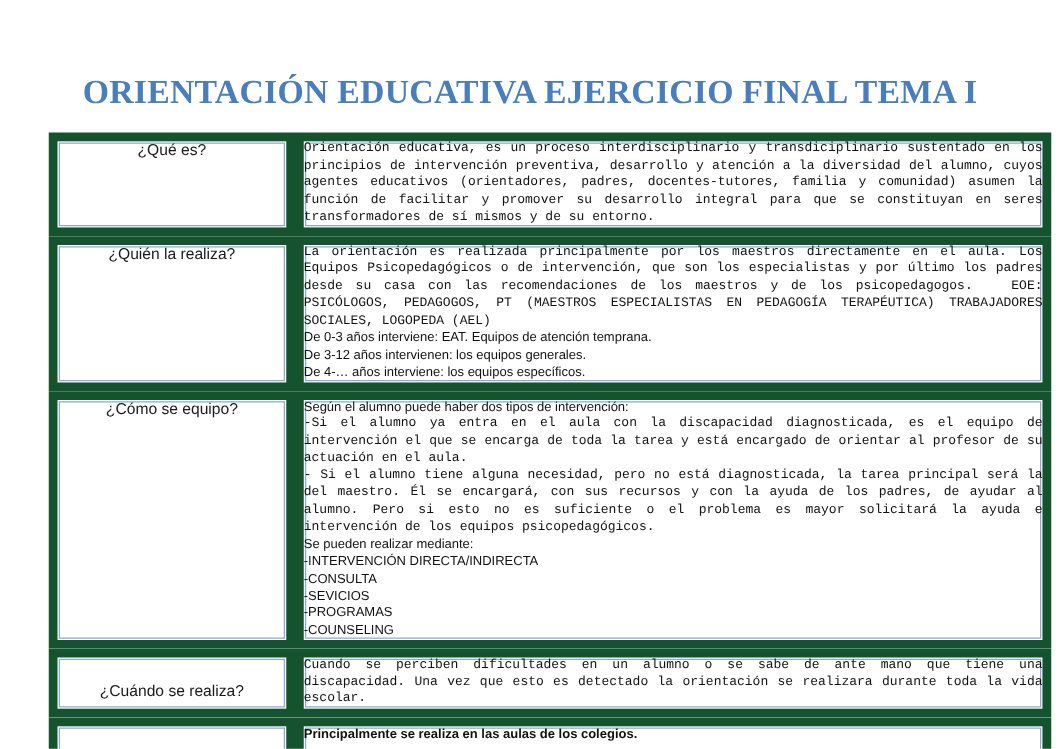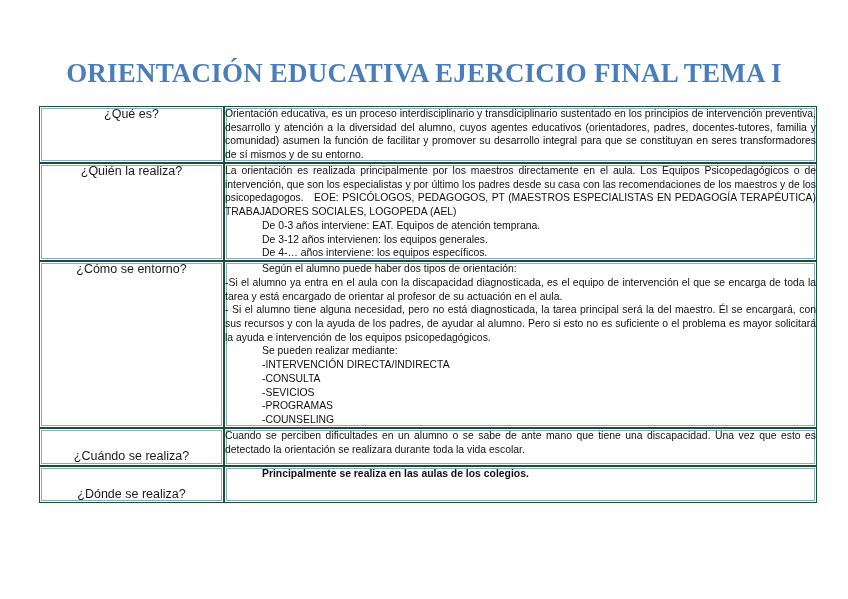--- a/index.html
+++ b/index.html
@@ -44,21 +44,21 @@
 
   table.main-table {
     border-collapse: separate;
     border-spacing: 0;
     width: 776px;
     table-layout: fixed;
     border: 1px solid #ffffff;
   }
 
   table.main-table td {
-    border: 1px solid #14532d;
+    border: 7px solid #14532d;
     box-shadow: inset 0 0 0 1px #ffffff, inset 0 0 0 2px #8fa9cc;
     vertical-align: top;
     padding: 0;
     background: #ffffff;
   }
 
   td.label-cell {
     width: 183px;
     text-align: center;
     font-size: 12.5px;
@@ -78,25 +78,25 @@
   }
 
   .cell-text {
     display: block;
     white-space: pre-wrap;
   }
 
   .just-block {
     text-align: justify;
     text-align-last: left;
+    font-family: Liberation Mono, monospace;
   }
 
   .plain-block {
     text-align: left;
-    padding-left: 37px;
   }
 
   .small-body {
     font-size: 9.4px;
     line-height: 1.35;
   }
 
   .pad-top-lg {
     padding-top: 26px;
   }
@@ -133,23 +133,23 @@
           <td class="label-cell">¿Quién la realiza?</td>
           <td class="body-cell">
             <span class="cell-text just-block">La orientación es realizada principalmente por los maestros directamente en el aula. Los Equipos Psicopedagógicos o de intervención, que son los especialistas y por último los padres desde su casa con las recomendaciones de los maestros y de los psicopedagogos.   EOE: PSICÓLOGOS, PEDAGOGOS, PT (MAESTROS ESPECIALISTAS EN PEDAGOGÍA TERAPÉUTICA) TRABAJADORES SOCIALES, LOGOPEDA (AEL)</span>
             <span class="cell-text plain-block">De 0-3 años interviene: EAT. Equipos de atención temprana.</span>
             <span class="cell-text plain-block">De 3-12 años intervienen: los equipos generales.</span>
             <span class="cell-text plain-block">De 4-… años interviene: los equipos específicos.</span>
           </td>
         </tr>
 
         <tr class="row-como">
-          <td class="label-cell">¿Cómo se entorno?</td>
+          <td class="label-cell">¿Cómo se equipo?</td>
           <td class="body-cell">
-            <span class="cell-text plain-block">Según el alumno puede haber dos tipos de orientación:</span>
+            <span class="cell-text plain-block">Según el alumno puede haber dos tipos de intervención:</span>
             <span class="cell-text just-block">-Si el alumno ya entra en el aula con la discapacidad diagnosticada, es el equipo de intervención el que se encarga de toda la tarea y está encargado de orientar al profesor de su actuación en el aula.</span>
             <span class="cell-text just-block">- Si el alumno tiene alguna necesidad, pero no está diagnosticada, la tarea principal será la del maestro. Él se encargará, con sus recursos y con la ayuda de los padres, de ayudar al alumno. Pero si esto no es suficiente o el problema es mayor solicitará la ayuda e intervención de los equipos psicopedagógicos.</span>
             <span class="cell-text plain-block">Se pueden realizar mediante:</span>
             <span class="cell-text plain-block">-INTERVENCIÓN DIRECTA/INDIRECTA</span>
             <span class="cell-text plain-block">-CONSULTA</span>
             <span class="cell-text plain-block">-SEVICIOS</span>
             <span class="cell-text plain-block">-PROGRAMAS</span>
             <span class="cell-text plain-block">-COUNSELING</span>
           </td>
         </tr>

